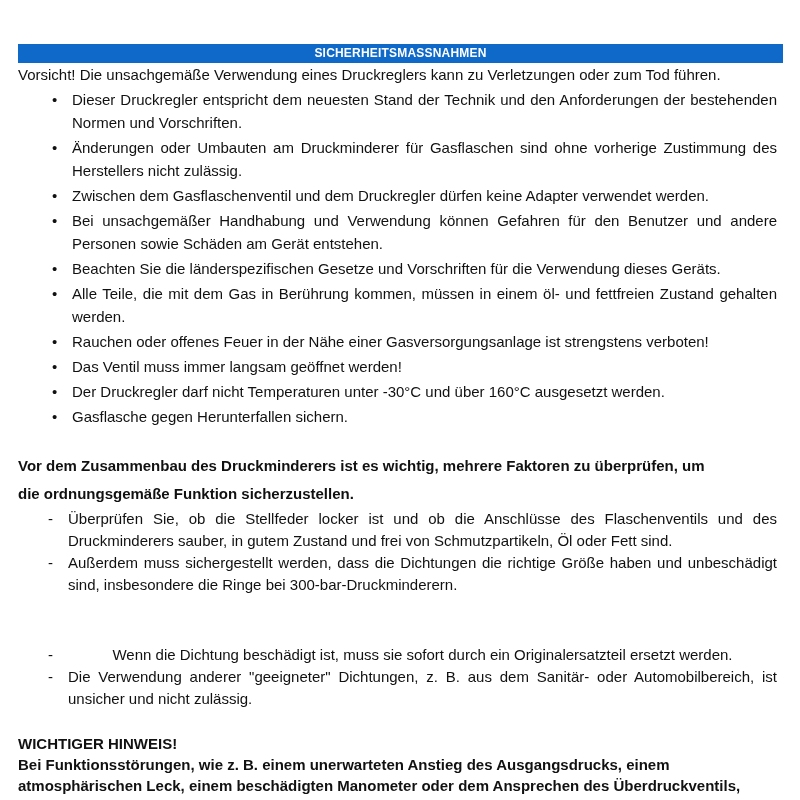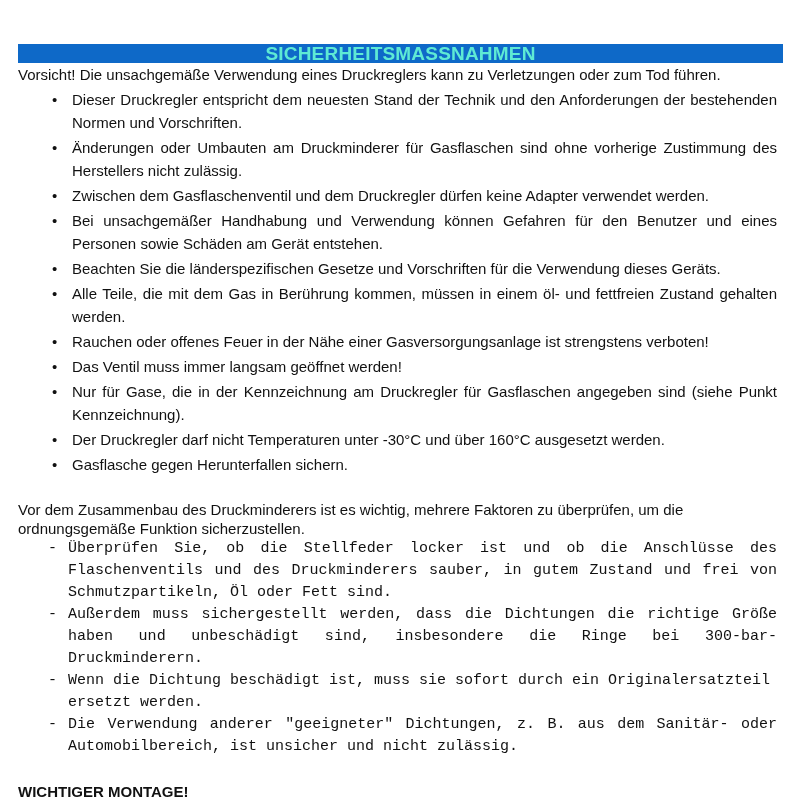--- a/index.html
+++ b/index.html
@@ -25,43 +25,43 @@
   .doc {
     position: absolute;
     left: 18px;
     top: 44px;
     width: 765px;
   }
 
   
   .section-bar {
     background: #0E69C8;
-    color: #5eead4;
+    color: #ffffff;
     font-weight: bold;
-    font-size: 19px;
+    font-size: 12px;
     line-height: 19px;
     height: 19px;
     text-align: center;
     letter-spacing: 0.2px;
     width: 100%;
     box-sizing: border-box;
   }
 
   
   .lead {
     font-weight: normal;
     font-size: 15px;
     line-height: 21px;
     margin: 1px 0 0 0;
     text-align: left;
   }
   .lead-narrow {
-    font-weight: normal;
+    font-weight: bold;
     font-size: 15px;
-    line-height: 19px;
+    line-height: 28px;
     margin: 2px 0 0 0;
     width: 700px;
   }
 
   
   ul.bullets {
     list-style: none;
     margin: 3px 0 0 0;
     padding: 0;
   }
@@ -84,41 +84,41 @@
   }
   ul.bullets > li:last-child {
     text-align: left;
   }
 
   
   ul.dashes {
     list-style: none;
     margin: 0;
     padding: 0;
-    font-family: Liberation Mono, monospace;
   }
   ul.dashes > li {
     position: relative;
     padding-left: 50px;
     margin: 0;
     font-size: 15px;
     line-height: 22px;
     text-align: justify;
     padding-right: 6px;
   }
   ul.dashes > li::before {
     content: "-";
     position: absolute;
     left: 30px;
     top: 0;
     font-size: 15px;
     line-height: 22px;
   }
   ul.dashes > li:nth-child(3) {
-    text-align: left;
+    text-align: center;
+    margin-top: 48px;
   }
 
   
   .notice {
     margin-top: 23px;
   }
   .notice-title {
     font-weight: bold;
     font-size: 15px;
     line-height: 21px;
@@ -141,41 +141,40 @@
   <div class="doc">
 
     <div class="section-bar">SICHERHEITSMASSNAHMEN</div>
 
     <p class="lead">Vorsicht! Die unsachgemäße Verwendung eines Druckreglers kann zu Verletzungen oder zum Tod führen.</p>
 
     <ul class="bullets">
       <li>Dieser Druckregler entspricht dem neuesten Stand der Technik und den Anforderungen der bestehenden Normen und Vorschriften.</li>
       <li>Änderungen oder Umbauten am Druckminderer für Gasflaschen sind ohne vorherige Zustimmung des Herstellers nicht zulässig.</li>
       <li>Zwischen dem Gasflaschenventil und dem Druckregler dürfen keine Adapter verwendet werden.</li>
-      <li>Bei unsachgemäßer Handhabung und Verwendung können Gefahren für den Benutzer und eines Personen sowie Schäden am Gerät entstehen.</li>
+      <li>Bei unsachgemäßer Handhabung und Verwendung können Gefahren für den Benutzer und andere Personen sowie Schäden am Gerät entstehen.</li>
       <li>Beachten Sie die länderspezifischen Gesetze und Vorschriften für die Verwendung dieses Geräts.</li>
       <li>Alle Teile, die mit dem Gas in Berührung kommen, müssen in einem öl- und fettfreien Zustand gehalten werden.</li>
       <li>Rauchen oder offenes Feuer in der Nähe einer Gasversorgungsanlage ist strengstens verboten!</li>
       <li>Das Ventil muss immer langsam geöffnet werden!</li>
-      <li>Nur für Gase, die in der Kennzeichnung am Druckregler für Gasflaschen angegeben sind (siehe Punkt Kennzeichnung).</li>
       <li>Der Druckregler darf nicht Temperaturen unter -30°C und über 160°C ausgesetzt werden.</li>
       <li>Gasflasche gegen Herunterfallen sichern.</li>
     </ul>
 
     <div class="gap-between-sections"></div>
 
 
     <p class="lead-narrow">Vor dem Zusammenbau des Druckminderers ist es wichtig, mehrere Faktoren zu überprüfen, um die ordnungsgemäße Funktion sicherzustellen.</p>
 
     <ul class="dashes">
       <li>Überprüfen Sie, ob die Stellfeder locker ist und ob die Anschlüsse des Flaschenventils und des Druckminderers sauber, in gutem Zustand und frei von Schmutzpartikeln, Öl oder Fett sind.</li>
       <li>Außerdem muss sichergestellt werden, dass die Dichtungen die richtige Größe haben und unbeschädigt sind, insbesondere die Ringe bei 300-bar-Druckminderern.</li>
       <li>Wenn die Dichtung beschädigt ist, muss sie sofort durch ein Originalersatzteil ersetzt werden.</li>
       <li>Die Verwendung anderer "geeigneter" Dichtungen, z. B. aus dem Sanitär- oder Automobilbereich, ist unsicher und nicht zulässig.</li>
     </ul>
 
     <div class="notice">
-      <div class="notice-title">WICHTIGER MONTAGE!</div>
+      <div class="notice-title">WICHTIGER HINWEIS!</div>
       <div class="notice-body">Bei Funktionsstörungen, wie z. B. einem unerwarteten Anstieg des Ausgangsdrucks, einem atmosphärischen Leck, einem beschädigten Manometer oder dem Ansprechen des Überdruckventils, muss der Druckminderer sofort außer Betrieb genommen und das Ventil der Gasflasche geschlossen werden.</div>
     </div>
 
   </div>
 </div>
 
 </body></html>

